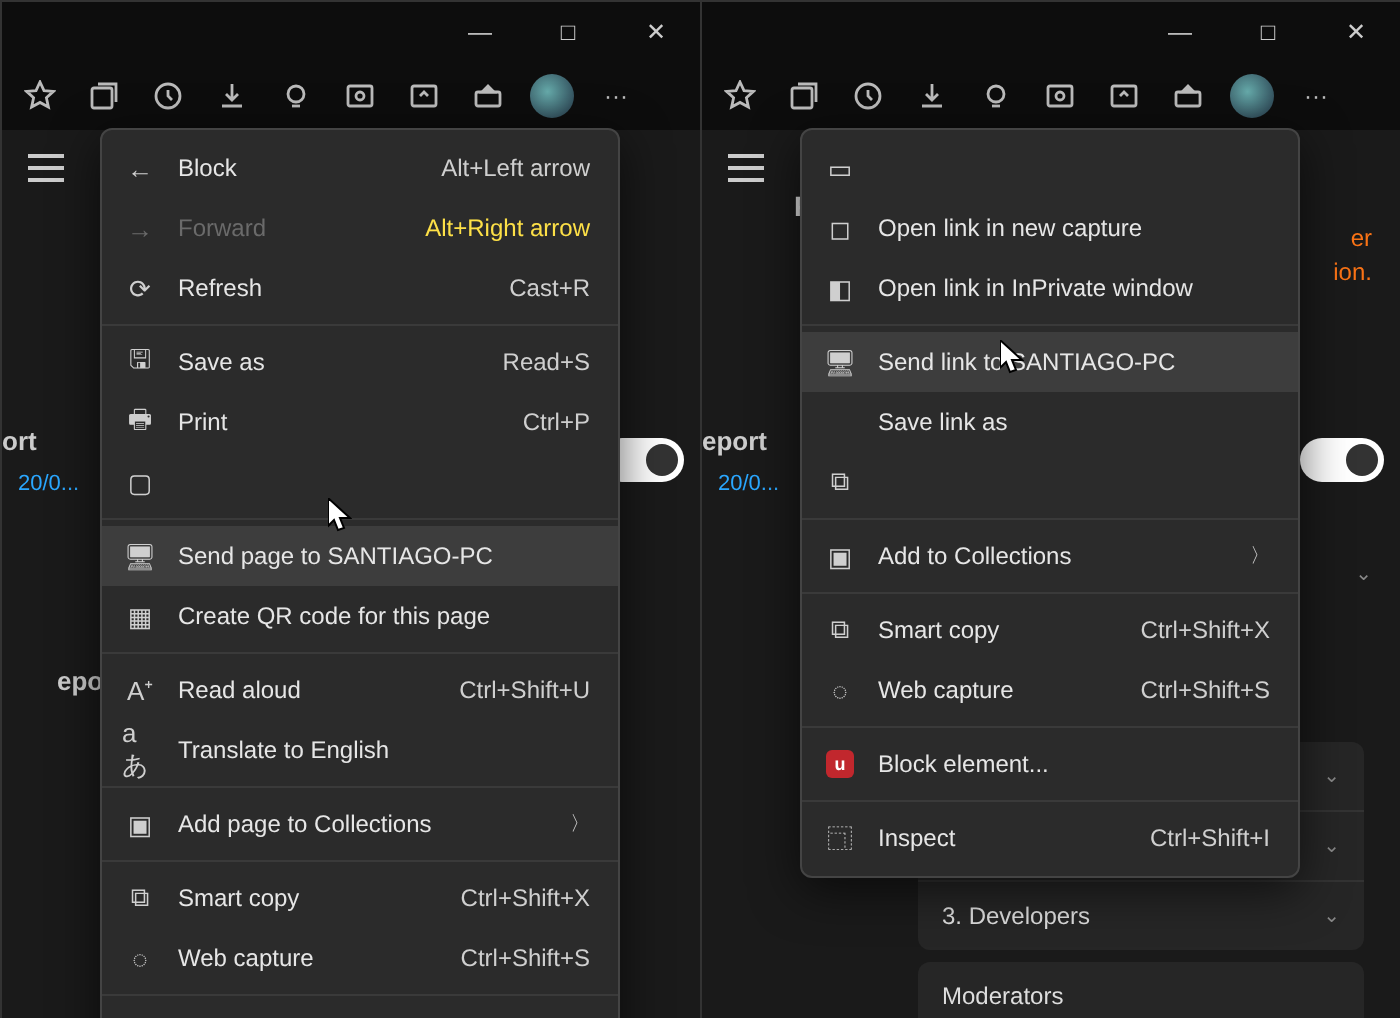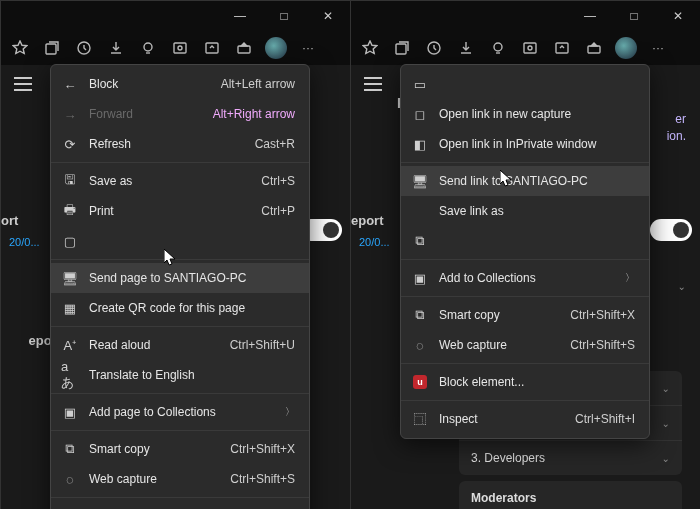--- a/index.html
+++ b/index.html
@@ -17,32 +17,32 @@
   .cardrow{display:flex;align-items:center;justify-content:space-between;padding:10px 12px;border-bottom:1px solid #333;font-size:12px;color:#ddd}
   .cardrow:last-child{border-bottom:none}
   .chev{color:#888;font-size:10px}
   .sidecol{position:absolute;left:0;top:0;bottom:0;width:44px;background:#1a1a1a;display:flex;flex-direction:column;align-items:center;padding-top:12px;gap:14px}
   .ham{width:18px;height:14px;display:flex;flex-direction:column;justify-content:space-between}
   .ham span{height:2px;background:#ccc}
   .toggle{width:42px;height:22px;border-radius:11px;background:#fff;position:relative}
   .toggle::after{content:"";position:absolute;width:16px;height:16px;border-radius:50%;background:#333;top:3px;right:3px}
   .stub{color:#ccc;font-weight:600;font-size:13px;padding:8px 0 4px 0}
   .stubwrap{position:absolute;right:10px;top:0;width:120px}
-  .moretxt{color:#c4b5fd;font-size:12px;line-height:1.4}
+  .moretxt{color:#f97316;font-size:12px;line-height:1.4}
 
   
   .menu{position:absolute;background:#2b2b2b;border:1px solid #444;border-radius:6px;box-shadow:0 6px 24px rgba(0,0,0,.6);padding:4px 0;z-index:50}
   .menu .row{display:flex;align-items:center;height:30px;padding:0 14px 0 10px;gap:10px;color:#e6e6e6;font-size:12px}
   .menu .row.disabled{color:#6a6a6a}
   .menu .row.hover{background:#3d3d3d}
   .menu .ic{width:18px;display:flex;justify-content:center;color:#cfcfcf;font-size:13px}
   .menu .row.disabled .ic{color:#6a6a6a}
   .menu .lab{flex:1;white-space:nowrap}
   .menu .sc{color:#cfcfcf;font-size:12px;margin-left:33px}
-  .menu .row.disabled .sc{color:#f0abfc}
+  .menu .row.disabled .sc{color:#fde047}
   .menu .sep{height:1px;background:#3a3a3a;margin:3px 0}
   .menu .arrow{color:#cfcfcf;font-size:10px;margin-left:18px}
   .ub{width:14px;height:14px;border-radius:3px;background:#c1272d;color:#fff;font-size:9px;display:flex;align-items:center;justify-content:center;font-weight:700}
   .cursor{position:absolute;width:12px;height:18px;z-index:60;pointer-events:none}
   .cursor svg{display:block}
 
   svg{display:block}
   .ticon{stroke:#bbb;fill:none;stroke-width:1.4}
 </style>
 </head>
@@ -216,21 +216,21 @@
           <span>2. Be polite and respectful</span>
           <span class="chev">⌄</span>
         </div>
       <div class="cardrow">
           <span>3. Developers</span>
           <span class="chev">⌄</span>
         </div>
     </div>
     <div class="card" style="position:absolute;left:100px;right:10px;top:410px">
       <div class="cardrow">
-          <span style="font-weight:700">Moderators</span>
+          <span style="font-weight:400">Moderators</span>
         </div>
     </div>
   </div>
 </div>
 
 <div class="menu" style="left:50px;top:64px;width:258px">
   <div class="row">
       <span class="ic">←</span>
       <span class="lab">Block</span>
       <span class="sc">Alt+Left arrow</span>
@@ -242,21 +242,21 @@
     </div>
   <div class="row">
       <span class="ic">⟳</span>
       <span class="lab">Refresh</span>
       <span class="sc">Cast+R</span>
     </div>
   <div class="sep"></div>
   <div class="row">
       <span class="ic">🖫</span>
       <span class="lab">Save as</span>
-      <span class="sc">Ctrl+S</span>
+      <span class="sc">Read+S</span>
     </div>
   <div class="row">
       <span class="ic">🖶</span>
       <span class="lab">Print</span>
       <span class="sc">Ctrl+P</span>
     </div>
   <div class="row">
       <span class="ic">▢</span>
     </div>
   <div class="sep"></div>

